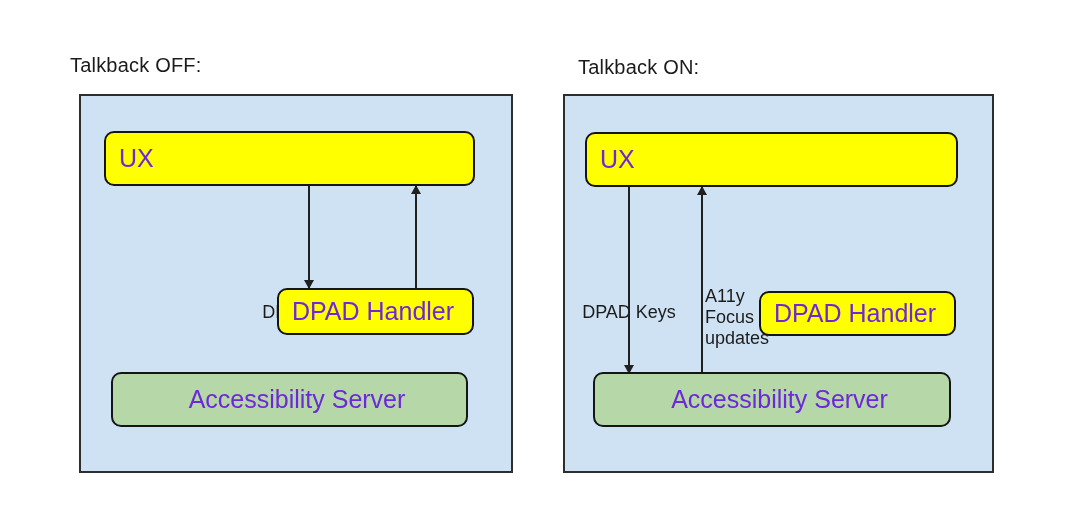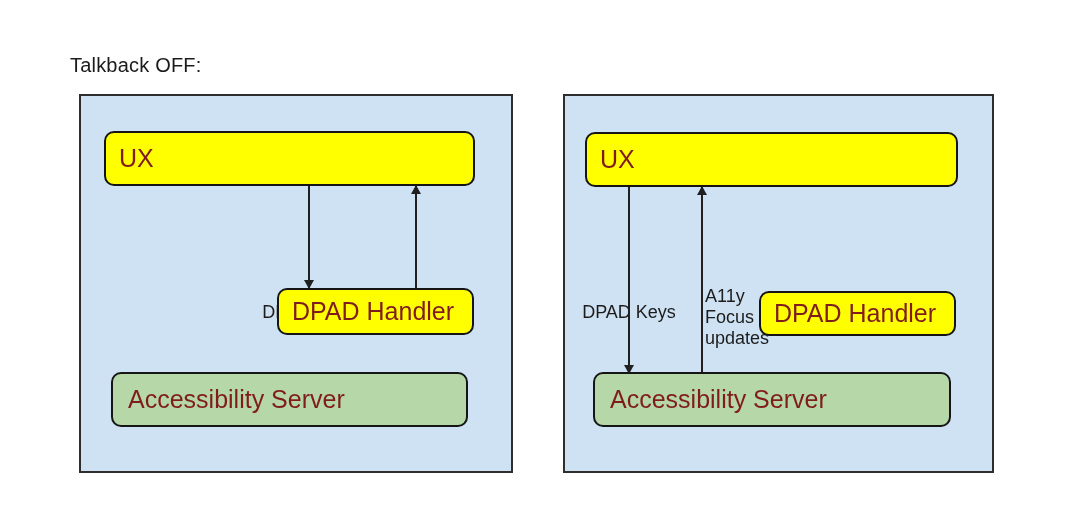--- a/index.html
+++ b/index.html
@@ -36,26 +36,26 @@
   #panel-right { left: 563px; top: 71px; width: 431px; height: 379px; }
 
   .box {
     position: absolute;
     box-sizing: border-box;
     border: 2px solid #151515;
     border-radius: 10px;
     display: flex;
     align-items: center;
     font-size: 25px;
-    color: #7f1d1d;
+    color: #6d28d9;
     z-index: 3;
     white-space: nowrap;
   }
   .yellow { background: #ffff00; }
-  .green  { background: #b6d7a8; }
+  .green  { background: #b6d7a8; justify-content: center; }
 
   
   #l-ux   { left: 23px;  top: 35px;  width: 371px; height: 55px; padding-left: 13px; }
   #l-dpad { left: 196px; top: 192px; width: 197px; height: 47px; padding-left: 13px; }
   #l-as   { left: 30px;  top: 276px; width: 357px; height: 55px; padding-left: 15px; }
 
   
   #r-ux   { left: 20px;  top: 36px;  width: 373px; height: 55px; padding-left: 13px; }
   #r-dpad { left: 194px; top: 195px; width: 197px; height: 45px; padding-left: 13px; }
   #r-as   { left: 28px;  top: 276px; width: 358px; height: 55px; padding-left: 15px; }
@@ -130,20 +130,21 @@
 
     <div class="box yellow" id="l-dpad">
       <span>DPAD Handler</span>
     </div>
 
     <div class="box green" id="l-as">
       <span>Accessibility Server</span>
     </div>
   </div>
 
+  <div class="diagram-title" id="title-right">Talkback ON:</div>
 
   <div class="panel" id="panel-right">
 
     <div class="box yellow" id="r-ux">
       <span>UX</span>
     </div>
 
     <div class="arrow" id="r-arrow-down">
       <div class="shaft"></div>
       <div class="head down"></div>

